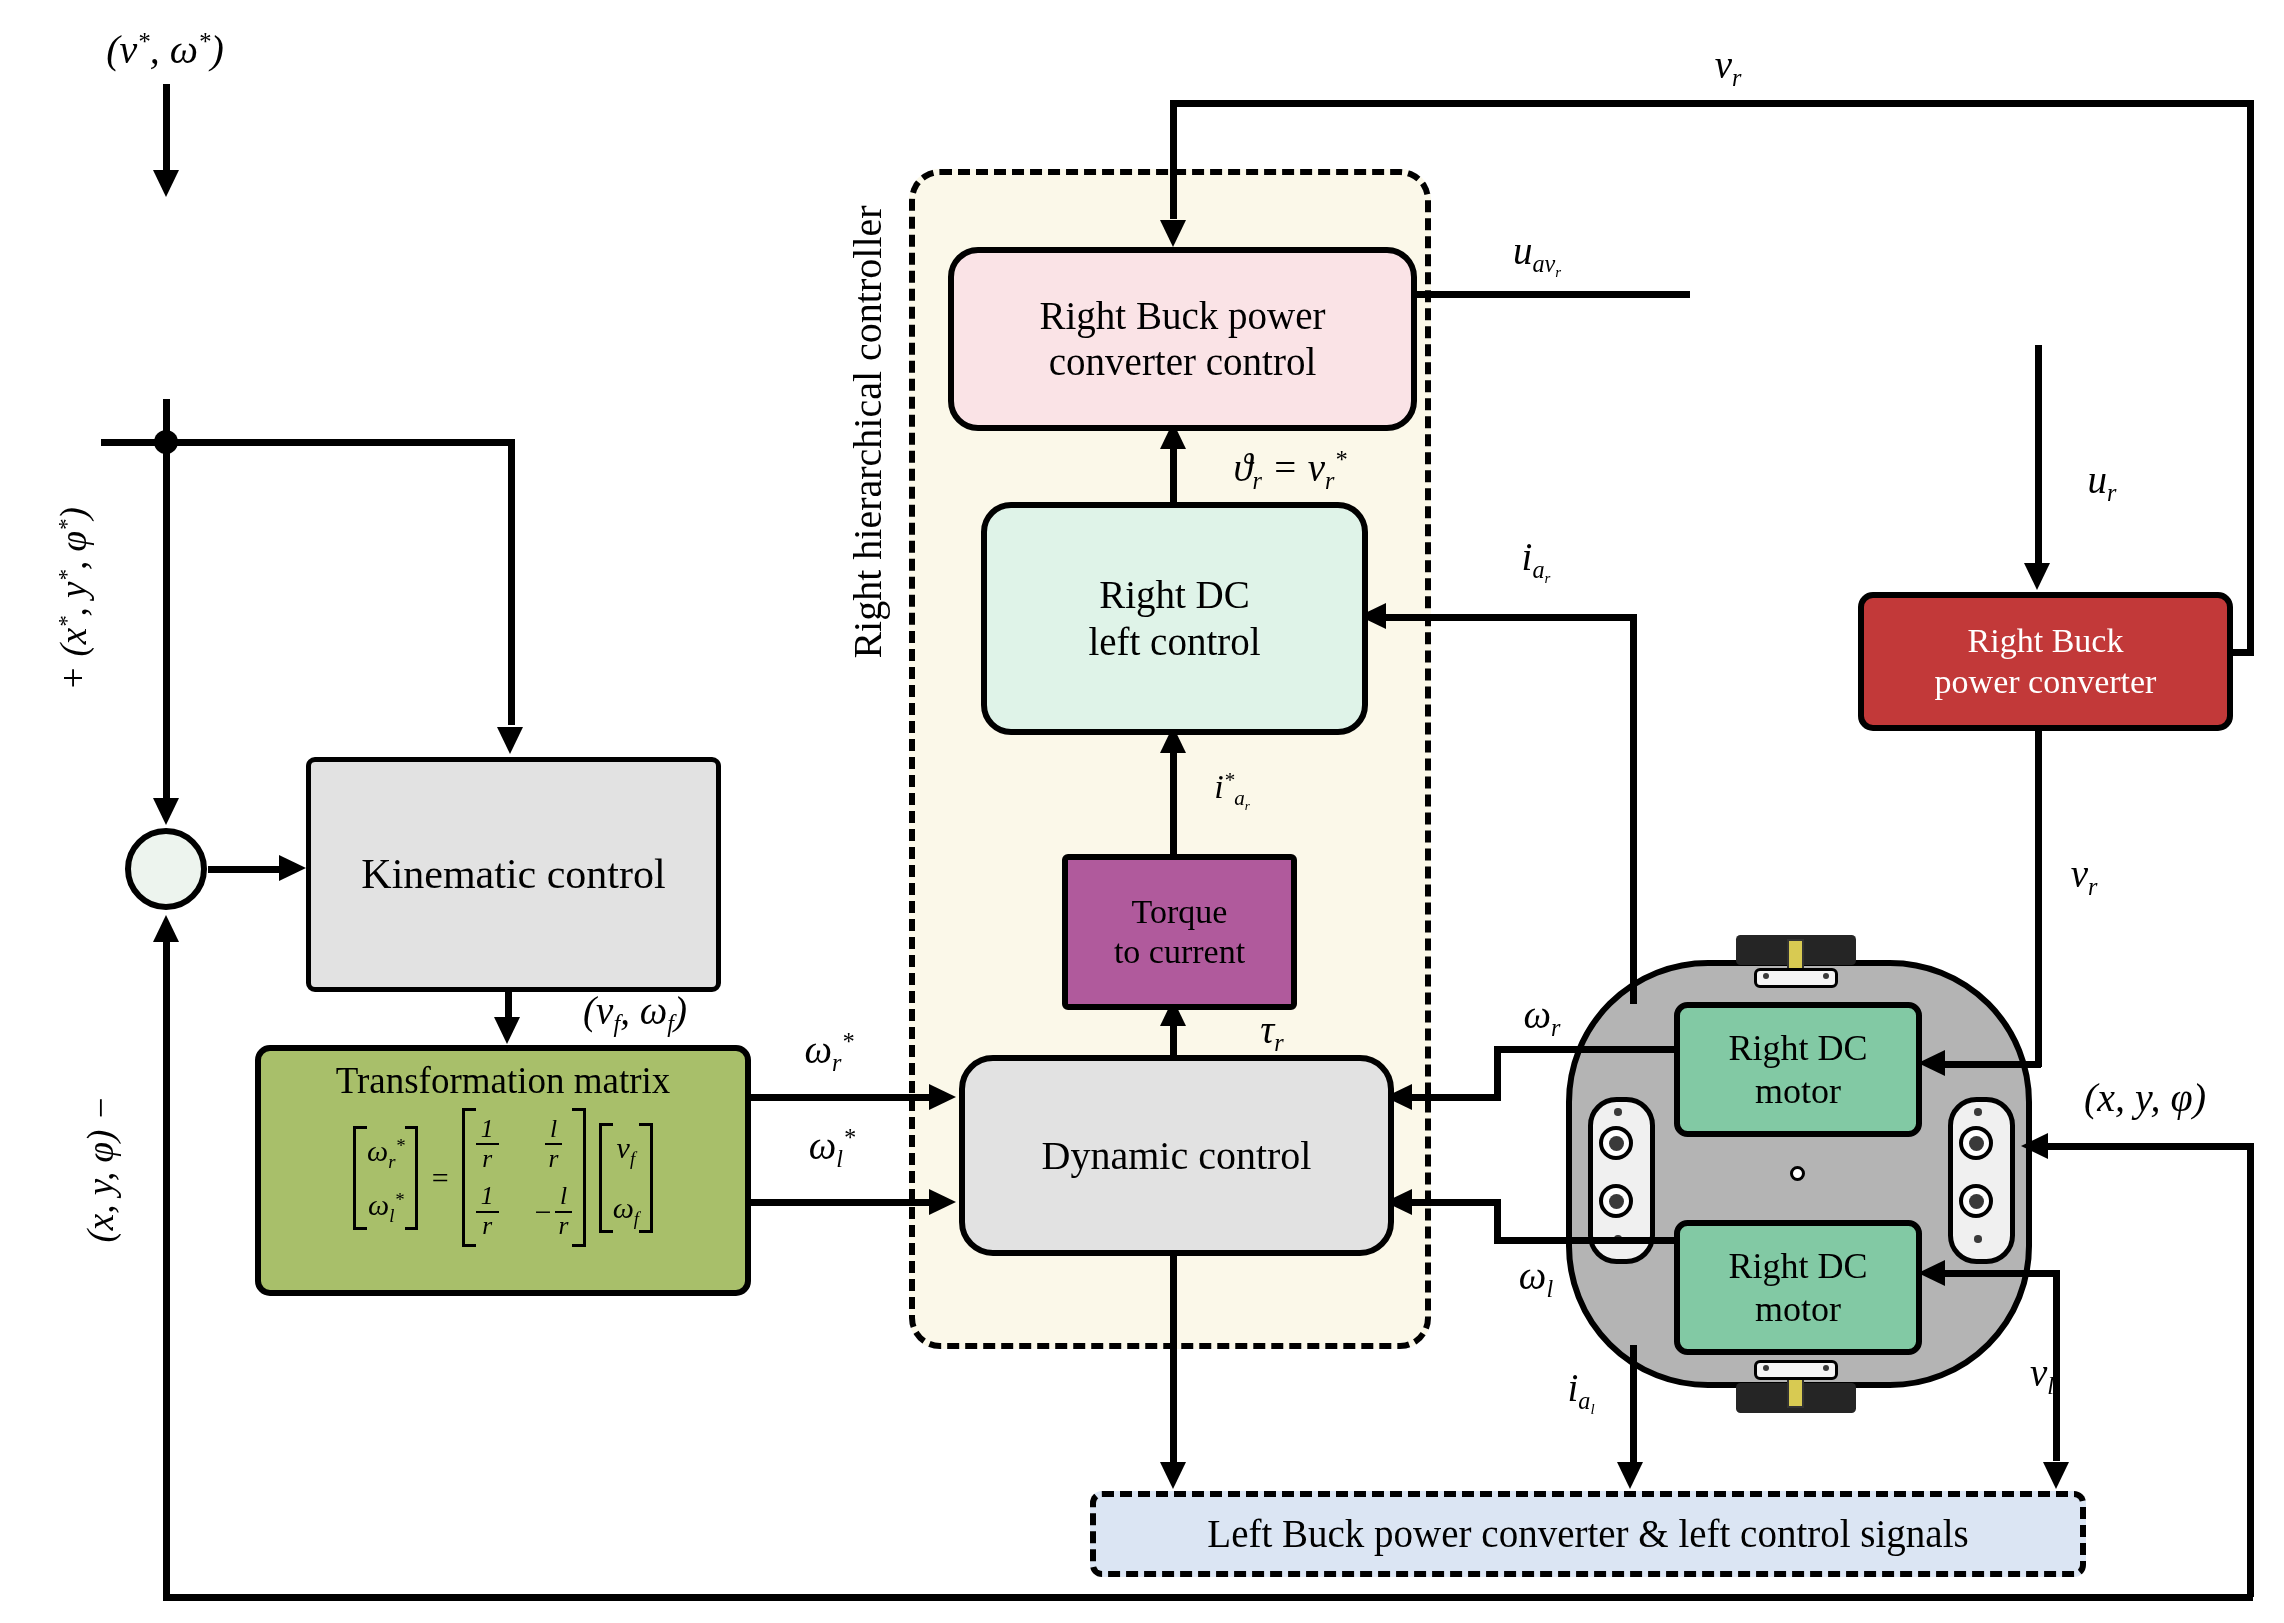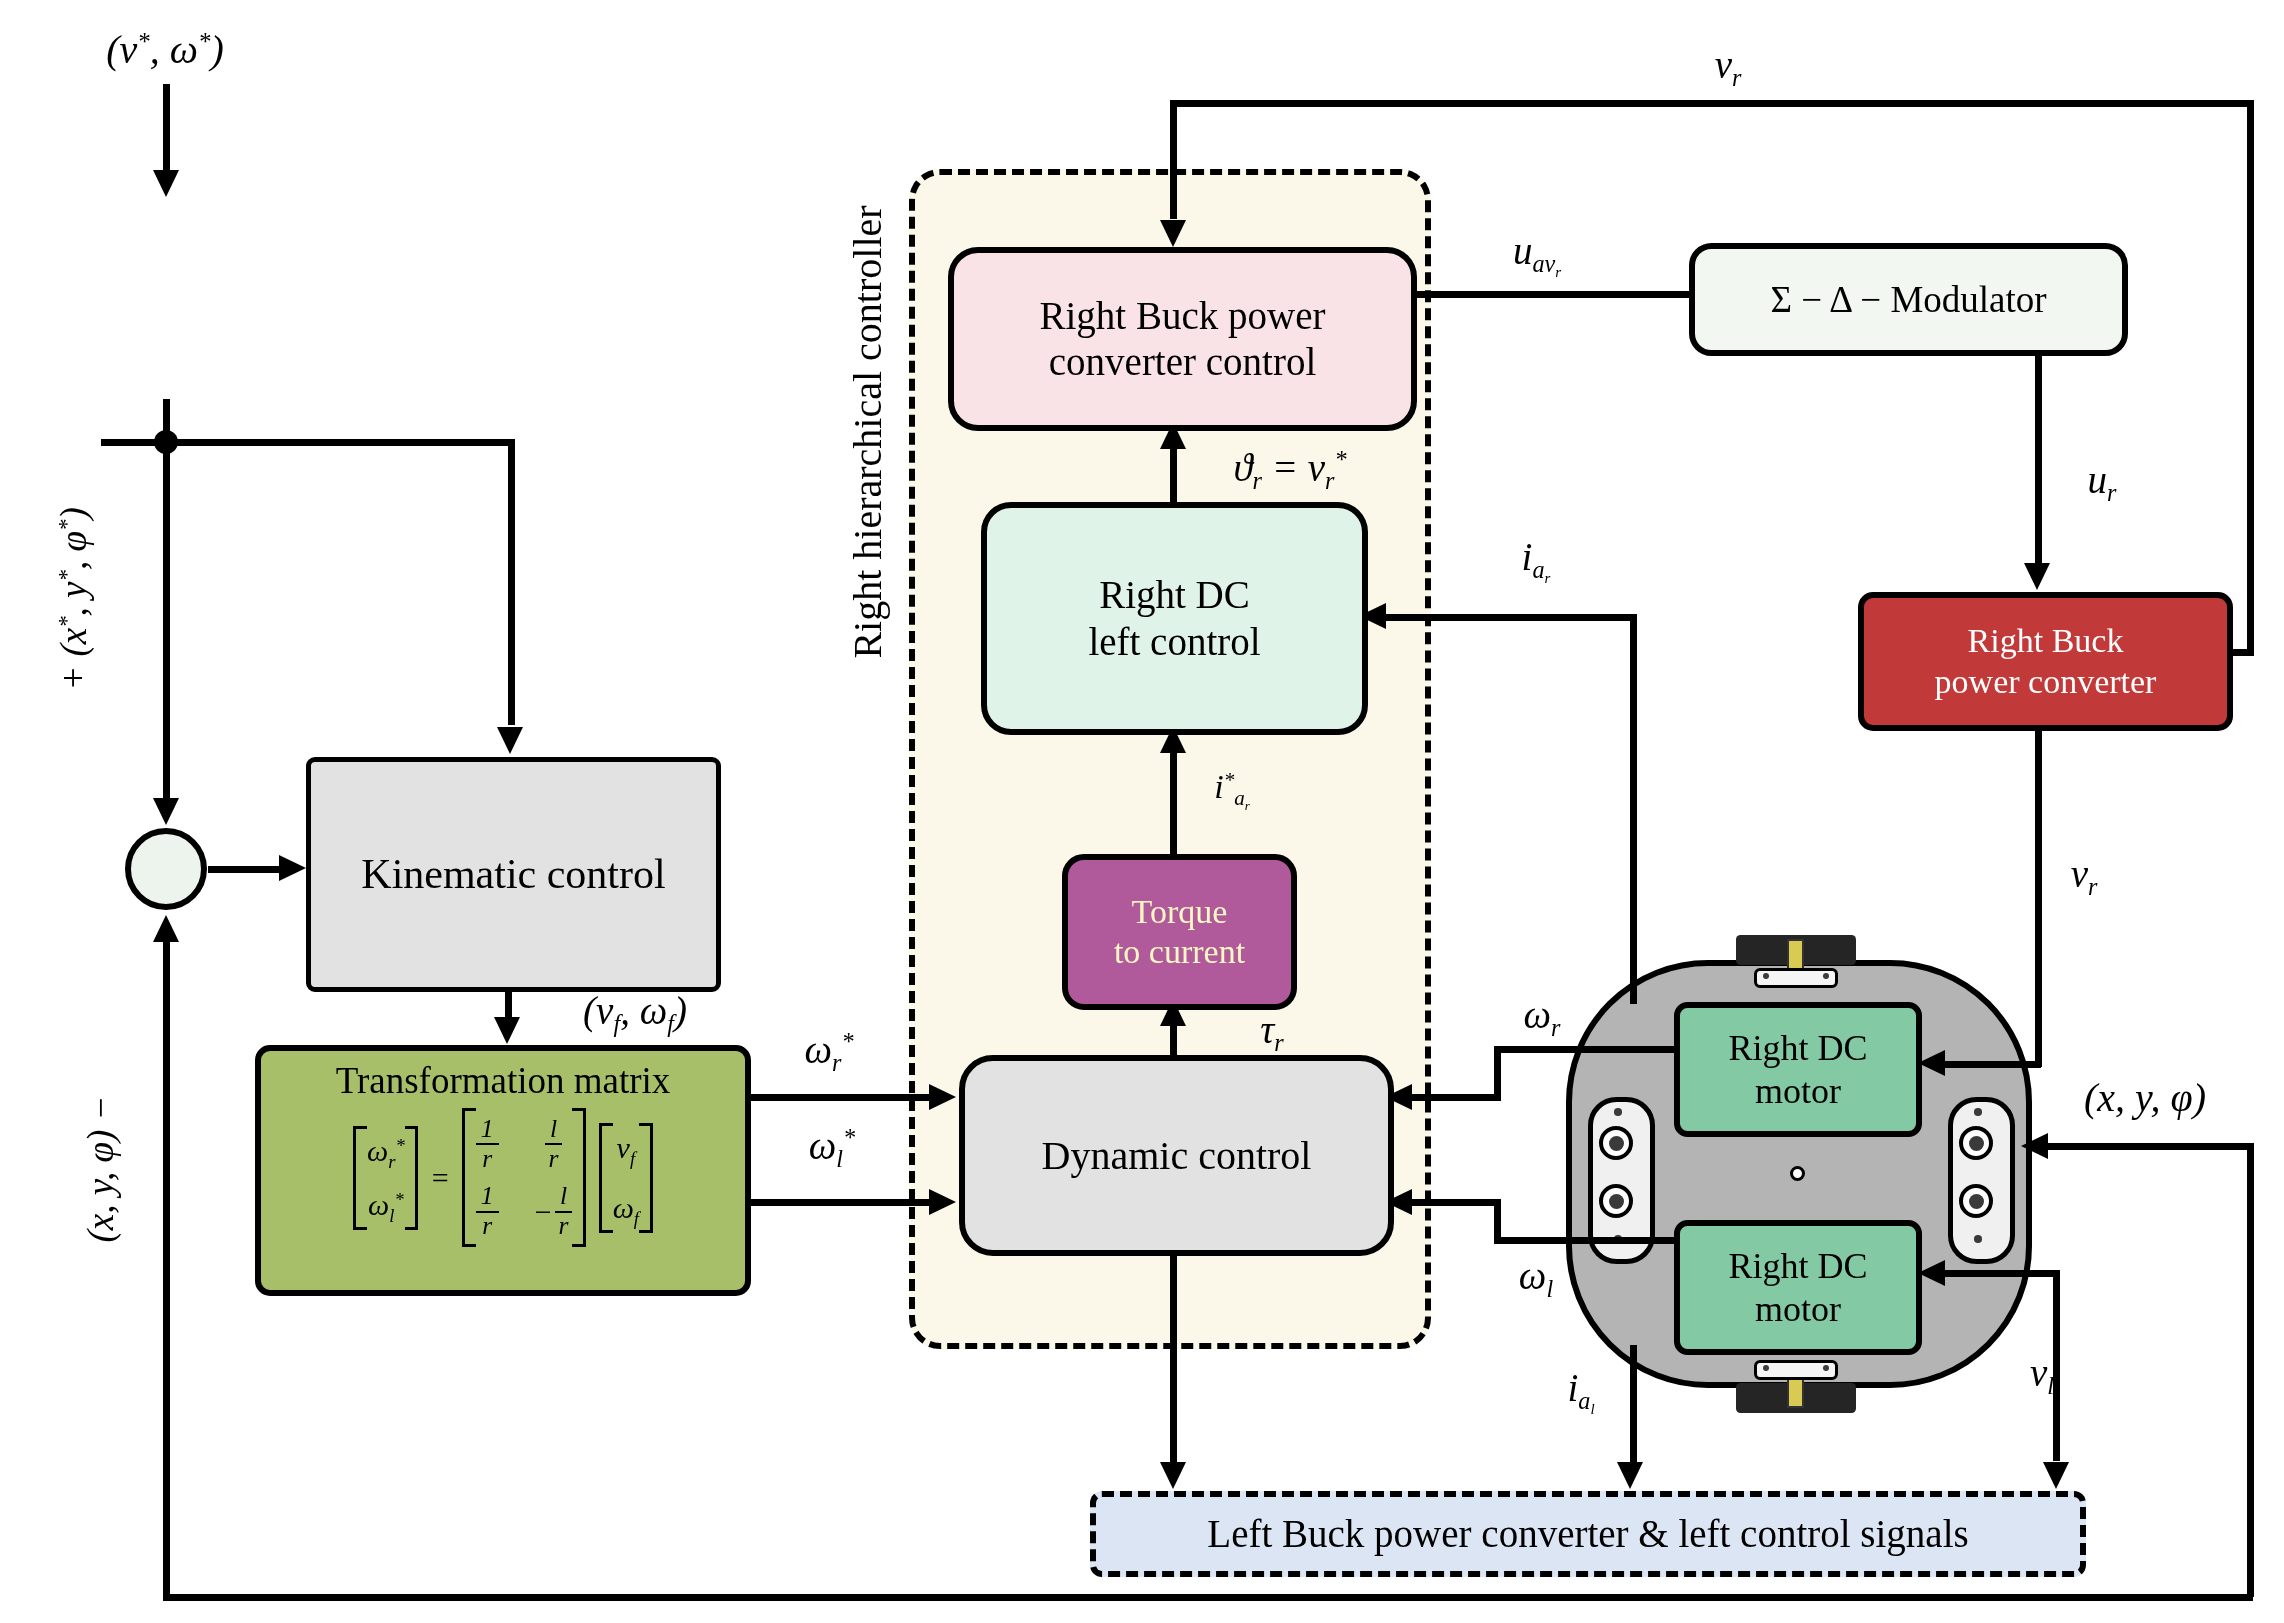--- a/index.html
+++ b/index.html
@@ -204,38 +204,35 @@
           <span>ω<sub>f</sub></span>
         </span>
       </span>
     </div>
   </div>
 
   <div class="box" style="left:959px;top:1055px;width:423px;height:189px;border-radius:34px;background:var(--dynamic,#e2e2e2);font-size:40px;">
     <span>Dynamic control</span>
   </div>
 
-  <div class="box" style="left:1062px;top:854px;width:223px;height:144px;border-radius:22px;background:var(--torque,#b05a9c);font-size:34px;color:#fef9c3;">
+  <div class="box" style="left:1062px;top:854px;width:223px;height:144px;border-radius:6px;background:var(--torque,#b05a9c);font-size:34px;color:#000000;">
     <span>Torque</span>
     <span>to current</span>
   </div>
 
   <div class="box" style="left:981px;top:502px;width:375px;height:221px;border-radius:30px;background:var(--mint,#dff3e8);font-size:39px;">
     <span>Right DC</span>
     <span>left control</span>
   </div>
 
   <div class="box" style="left:948px;top:247px;width:457px;height:172px;border-radius:30px;background:var(--pink,#fae3e6);font-size:39px;">
     <span>Right Buck power</span>
     <span>converter control</span>
   </div>
 
-  <div class="box" style="left:1689px;top:243px;width:427px;height:101px;border-radius:22.5px;background:var(--modulator,#f2f7f1);font-size:37px;">
-    <span>Σ − Δ − Modulator</span>
-  </div>
 
   <div class="box" style="left:1858px;top:592px;width:363px;height:127px;border-radius:15px;background:var(--red,#c23939);font-size:34px;color:#fff;">
     <span>Right Buck</span>
     <span>power converter</span>
   </div>
 
   <div class="box dashedbox" style="left:1090px;top:1491px;width:996px;height:86px;border-radius:12px;background:var(--leftbuck,#dbe5f3);font-size:39px;border:6.7px dashed #000;">
     <span>Left Buck power converter &amp; left control signals</span>
   </div>
 

